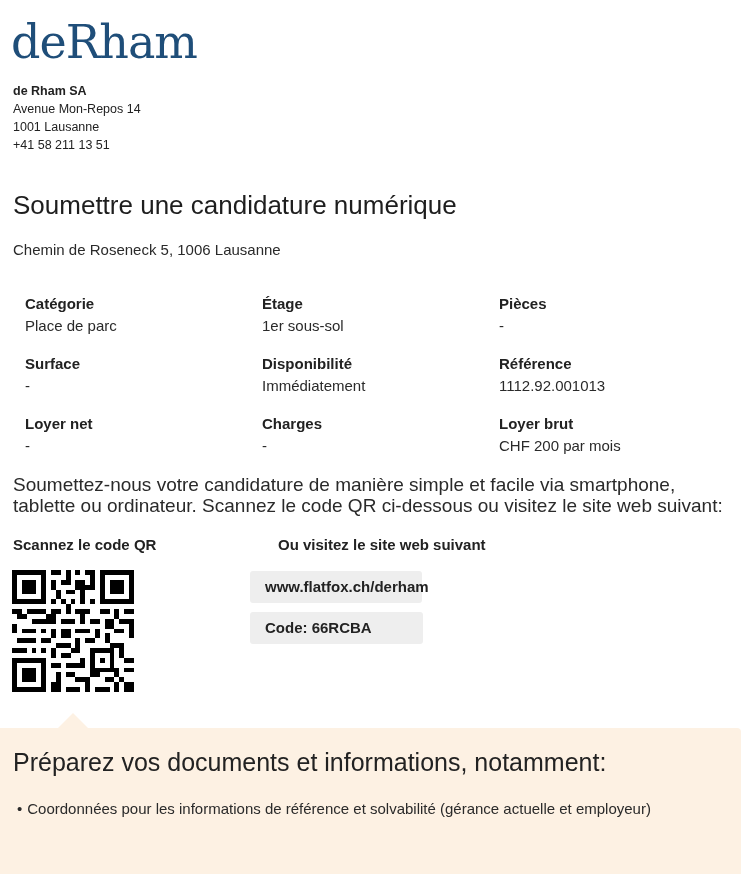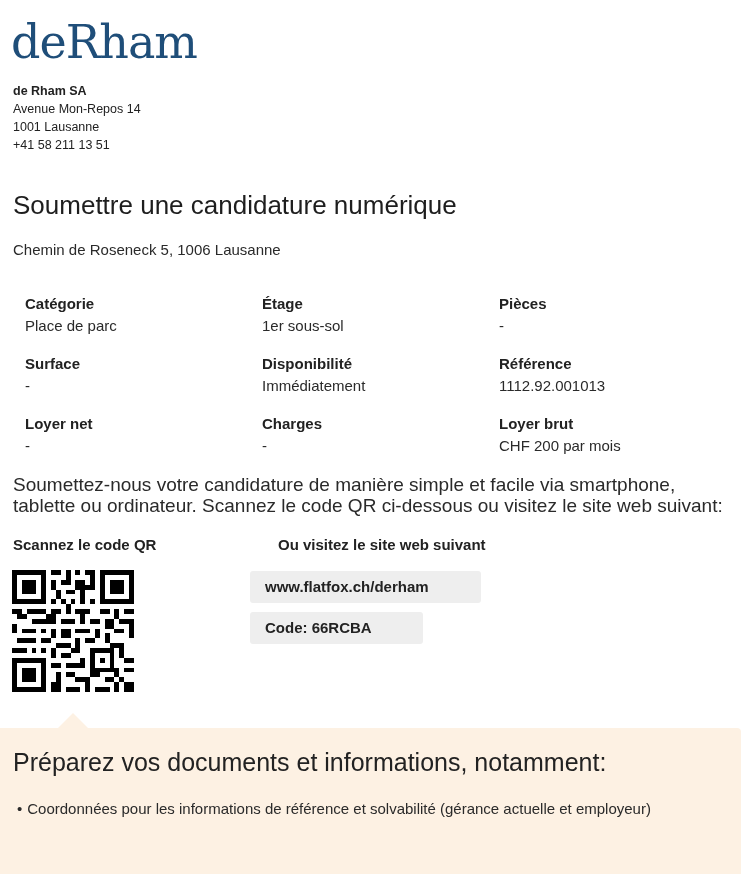--- a/index.html
+++ b/index.html
@@ -22,21 +22,21 @@
 
     .intro { position: absolute; left: 13px; top: 474px; width: 720px; font-size: 19px; line-height: 21px; color: #2a2a2a; }
 
     .sub-qr { position: absolute; left: 13px; top: 535px; font-size: 15px; font-weight: bold; color: #222; line-height: 20px; }
     .sub-web { position: absolute; left: 250px; top: 535px; font-size: 15px; font-weight: bold; color: #222; line-height: 20px; margin-left: 28px; }
 
     .qr { position: absolute; left: 12px; top: 570px; width: 122px; height: 122px; }
 
     .pill { position: absolute; left: 250px; background: #eeeeee; border-radius: 3px; font-size: 15px; font-weight: bold;
             color: #222; padding: 0 15px; height: 32px; line-height: 32px; }
-    .pill.url { top: 571px; width: 231px; }
+    .pill.url { top: 571px; width: 172px; }
     .pill.code { top: 612px; width: 173px; }
 
     .notice { position: absolute; left: 0; top: 728px; width: 741px; height: 164px; background: #fdf1e3; border-radius: 0 4px 4px 0; }
     .notice-arrow { position: absolute; left: 58px; top: 713px; width: 0; height: 0;
                     border-left: 15px solid transparent; border-right: 15px solid transparent; border-bottom: 15px solid #fdf1e3; }
     .notice-title { position: absolute; left: 13px; top: 18px; font-size: 25px; color: #222; line-height: 32px; }
     .notice-list { position: absolute; left: 17px; top: 68px; list-style: none; font-size: 15px; color: #2a2a2a; }
     .notice-list li { line-height: 26px; }
     .notice-list li::before { content: "\2022"; margin-right: 5px; }
   </style>

